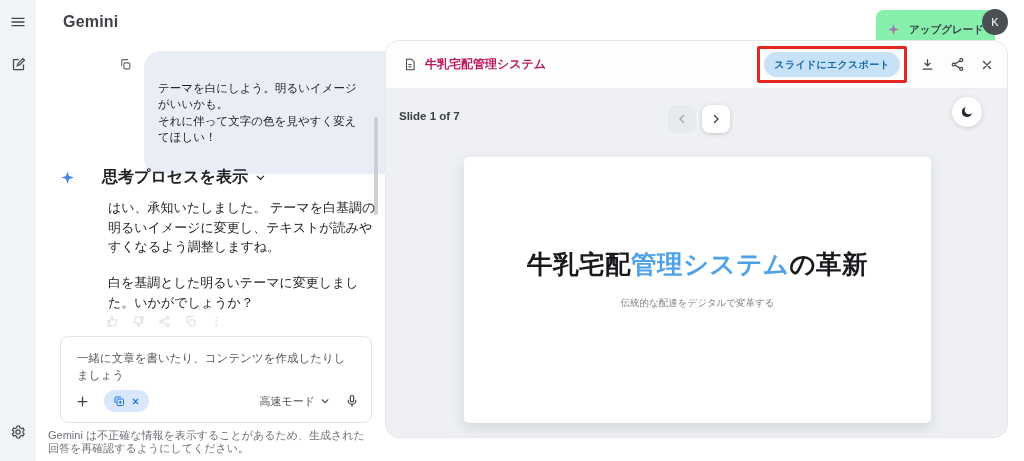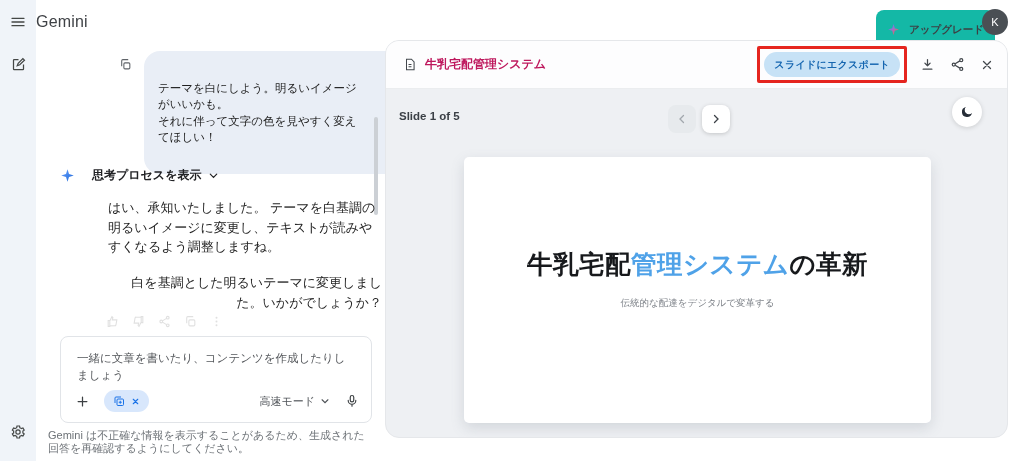--- a/index.html
+++ b/index.html
@@ -11,42 +11,42 @@
   }
   .abs { position:absolute; }
   button { background:none; border:none; cursor:pointer; font-family:inherit; padding:0; }
 
   
   .sidebar { left:0; top:0; width:36px; height:461px; background:#f0f4f9; }
   .sb-btn { position:absolute; left:50%; transform:translateX(-50%); width:24px; height:24px;
             display:flex; align-items:center; justify-content:center; border-radius:50%; }
 
   
-  .app-name { left:36px; top:13px; font-size:16px; font-weight:400; color:#3f4246; letter-spacing:.2px; }
+  .app-name { left:63px; top:13px; font-size:16px; font-weight:700; color:#3f4246; letter-spacing:.2px; }
   .upgrade-btn { left:876px; top:10px; height:39px; padding:0 11px; border-radius:8px;
-                 background:#14b8a6; display:flex; align-items:center; gap:9px; }
+                 background:#86efac; display:flex; align-items:center; gap:9px; }
   .upgrade-btn span { font-size:10.5px; font-weight:600; color:#3d4043; }
   .avatar { left:982px; top:9px; width:26px; height:26px; border-radius:50%; background:#4a4f54;
             color:#fff; font-size:11px; font-weight:500; display:flex; align-items:center; justify-content:center; }
 
   
   .chat { left:36px; top:45px; width:349px; height:416px; }
   .copy-btn { position:absolute; left:80px; top:10px; width:18px; height:18px; display:flex; align-items:center; justify-content:center; }
   .user-bubble { position:absolute; left:108px; top:6px; width:264px; background:#e9eef6;
                  border-radius:16px; padding:12px 40px 12px 14px; font-size:11.5px; line-height:16.5px;
                  color:#1f1f1f; white-space:pre-line; }
   .bubble-chevron { position:absolute; right:9px; top:12px; }
   .chat-scrollbar { position:absolute; left:338px; top:72px; width:4px; height:98px; border-radius:2px; background:#ccd0d5; }
 
   .thought-row { position:absolute; left:24px; top:122px; display:flex; align-items:center; }
-  .thought-label { margin-left:17px; font-size:12px; font-weight:700; color:#202124; }
+  .thought-label { margin-left:27px; font-size:16px; font-weight:700; color:#202124; }
   .thought-chevron { margin-left:7px; display:flex; }
 
   .para { position:absolute; left:72px; width:274px; font-size:13px; line-height:19.5px; color:#1f1f1f; }
-  .para1 { top:153px; } .para2 { top:228px;text-align:right; }
+  .para1 { top:153px; } .para2 { top:228px; }
 
   .actions-row { position:absolute; left:70px; top:270px; display:flex; gap:13px; opacity:.16; }
 
   .input-card { position:absolute; left:24px; top:291px; width:312px; height:87px; background:#fff;
                 border:1px solid #e1e4e8; border-radius:8px; }
   .placeholder { position:absolute; left:16px; top:13px; right:14px; font-size:11.5px; line-height:17px; color:#54575b; }
   .input-row { position:absolute; left:14px; right:12px; bottom:9px; height:24px; display:flex; align-items:center; }
   .chip { height:22px; margin-left:14px; padding:0 9px; border-radius:11px; background:#d8e7fc;
           display:flex; align-items:center; gap:6px; }
   .mode-btn { margin-left:auto; display:flex; align-items:center; gap:5px; }
@@ -303,21 +303,21 @@
         <span>
           <svg width="14" height="14" viewBox="0 0 24 24" fill="none" stroke="#43484d" stroke-width="2.2" stroke-linecap="round">
               <path d="M6 6l12 12M18 6L6 18"></path>
             </svg>
         </span>
       </button>
     </div>
   </div>
 
   <div class="panel-body">
-    <div class="slide-counter">Slide 1 of 5</div>
+    <div class="slide-counter">Slide 1 of 7</div>
 
     <button class="nav-btn nav-prev">
       <span>
         <svg width="12" height="12" viewBox="0 0 24 24" fill="none" stroke="#a2a7ad" stroke-width="2.6" stroke-linecap="round">
             <path d="M15 5l-7 7 7 7"></path>
           </svg>
       </span>
     </button>
     <button class="nav-btn nav-next">
       <span>

